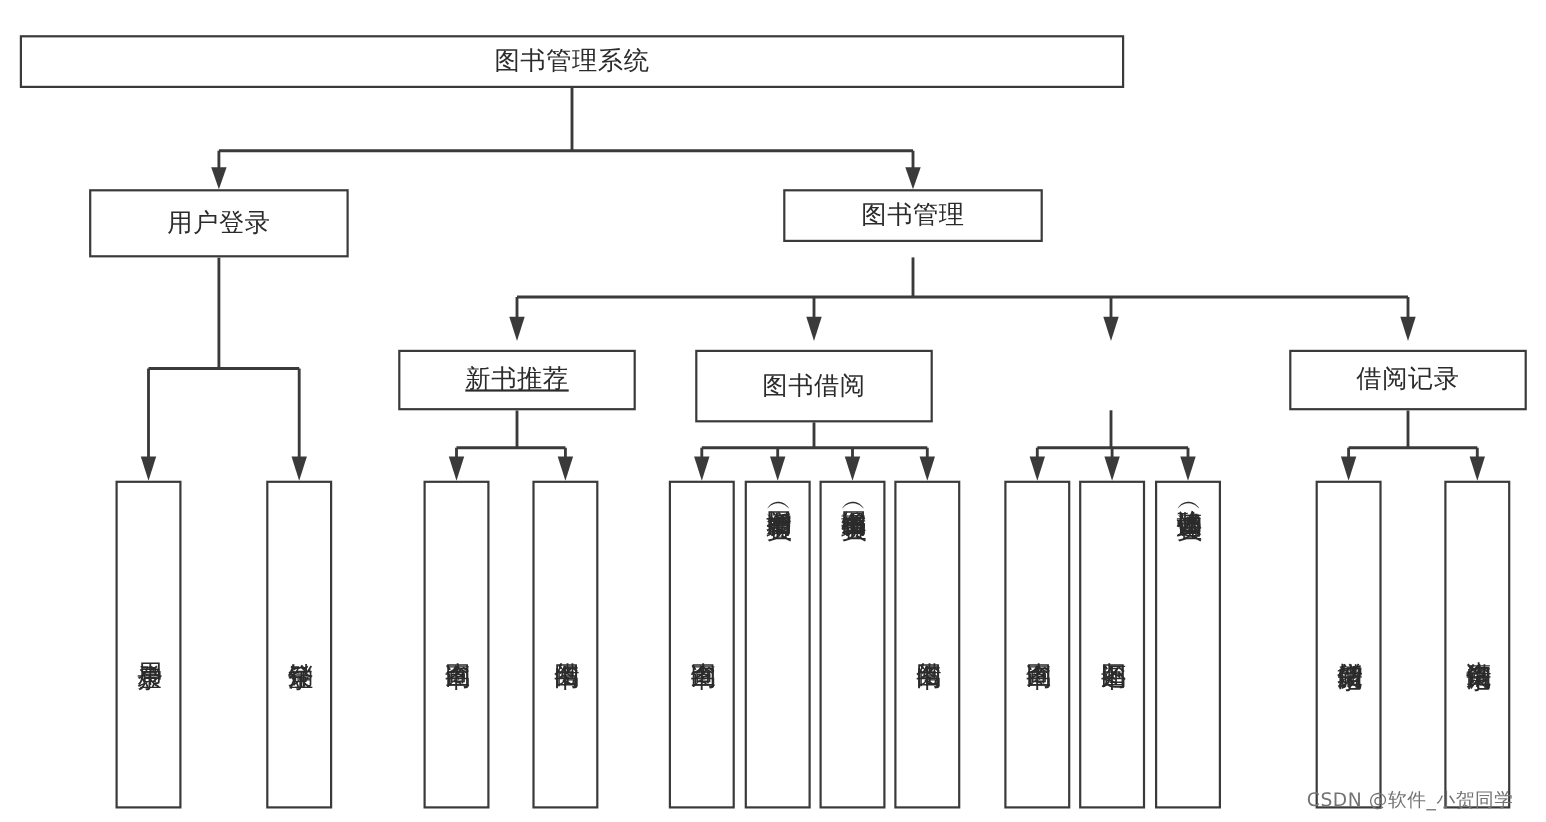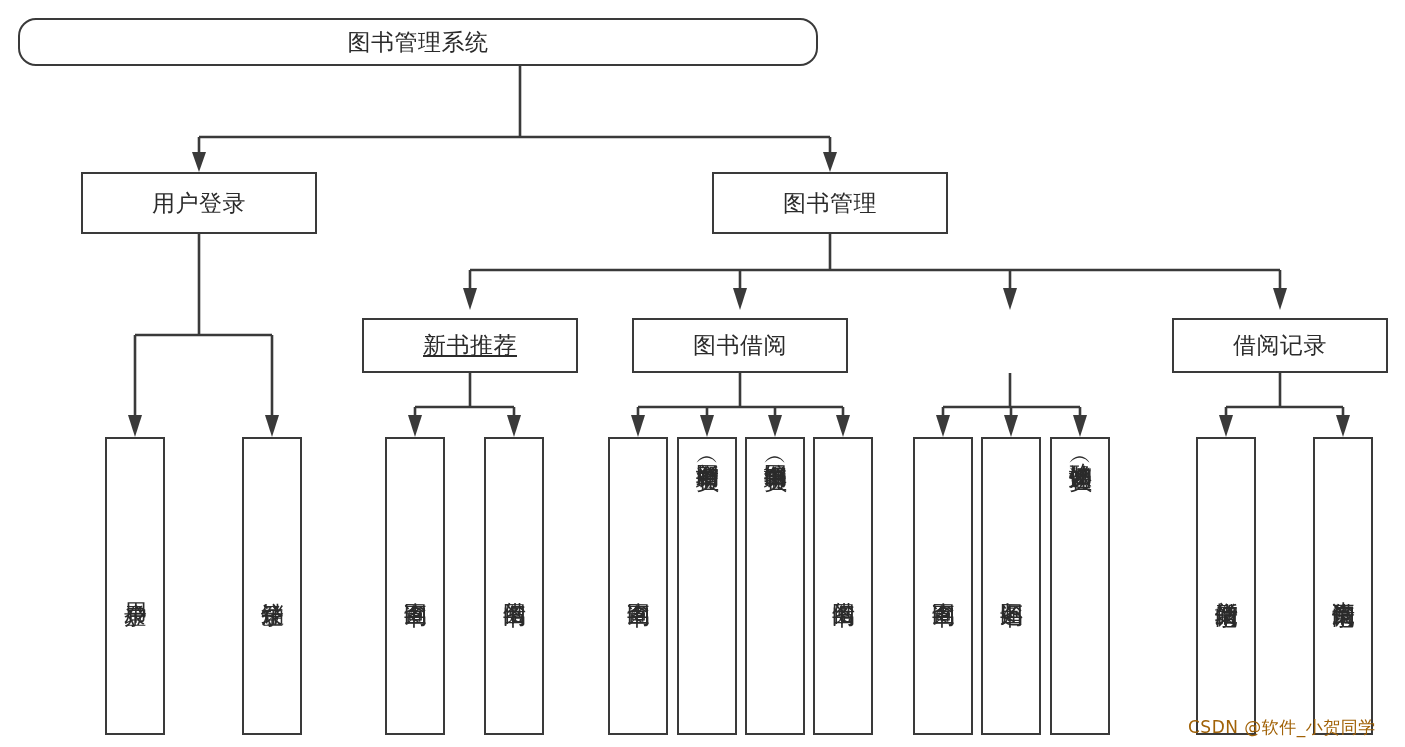--- a/index.html
+++ b/index.html
@@ -61,21 +61,21 @@
   }
   .node.leaf.tall-center {
     align-items: center;
     padding-top: 0;
   }
   .watermark {
     position: absolute;
     left: 1188px;
     top: 716px;
     font-size: 17px;
-    color: #a16207;
+    color: #737373;
     white-space: nowrap;
     letter-spacing: 0.5px;
     font-family: "DejaVu Sans", "Liberation Sans", sans-serif;
   }
 </style>
 </head>
 <body>
 
 <div id="canvas">
 
@@ -151,37 +151,37 @@
 
       <path d="M 936 415 L 950 415 L 943 437 Z"></path>
       <path d="M 1004 415 L 1018 415 L 1011 437 Z"></path>
       <path d="M 1073 415 L 1087 415 L 1080 437 Z"></path>
 
       <path d="M 1219 415 L 1233 415 L 1226 437 Z"></path>
       <path d="M 1336 415 L 1350 415 L 1343 437 Z"></path>
     </g>
   </svg>
 
-  <div class="node root" style="left:18px; top:18px; width:800px; height:48px;border-radius:18px;">
+  <div class="node root" style="left:18px; top:32px; width:1004px; height:48px;">
     <span class="node-label">图书管理系统</span>
   </div>
 
   <div class="node level2" style="left:81px; top:172px; width:236px; height:62px;">
     <span class="node-label">用户登录</span>
   </div>
 
-  <div class="node level2" style="left:712px; top:172px; width:236px; height:62px;">
+  <div class="node level2" style="left:712px; top:172px; width:236px; height:48px;">
     <span class="node-label">图书管理</span>
   </div>
 
   <div class="node level3" style="left:362px; top:318px; width:216px; height:55px;text-decoration:underline;">
     <span class="node-label">新书推荐</span>
   </div>
 
-  <div class="node level3" style="left:632px; top:318px; width:216px; height:55px;">
+  <div class="node level3" style="left:632px; top:318px; width:216px; height:66px;">
     <span class="node-label">图书借阅</span>
   </div>
 
 
   <div class="node level3" style="left:1172px; top:318px; width:216px; height:55px;">
     <span class="node-label">借阅记录</span>
   </div>
 
   <div class="node leaf tall-center" style="left:105px; top:437px; width:60px; height:298px;">
     <span class="node-label">用户登录</span>

